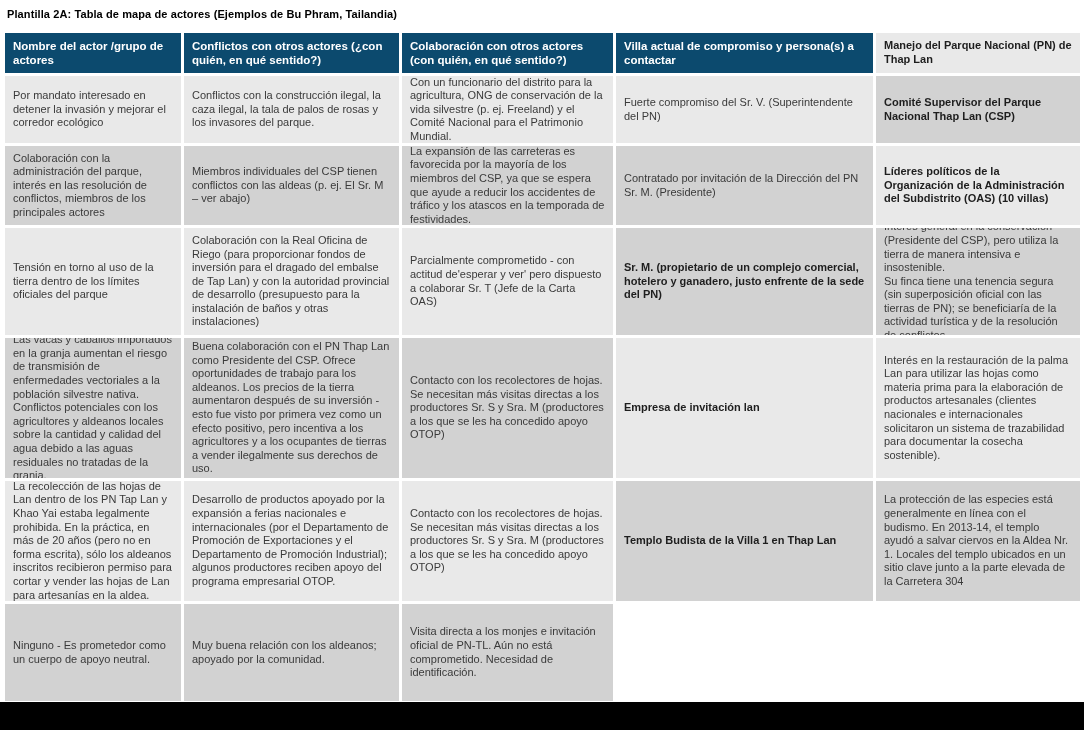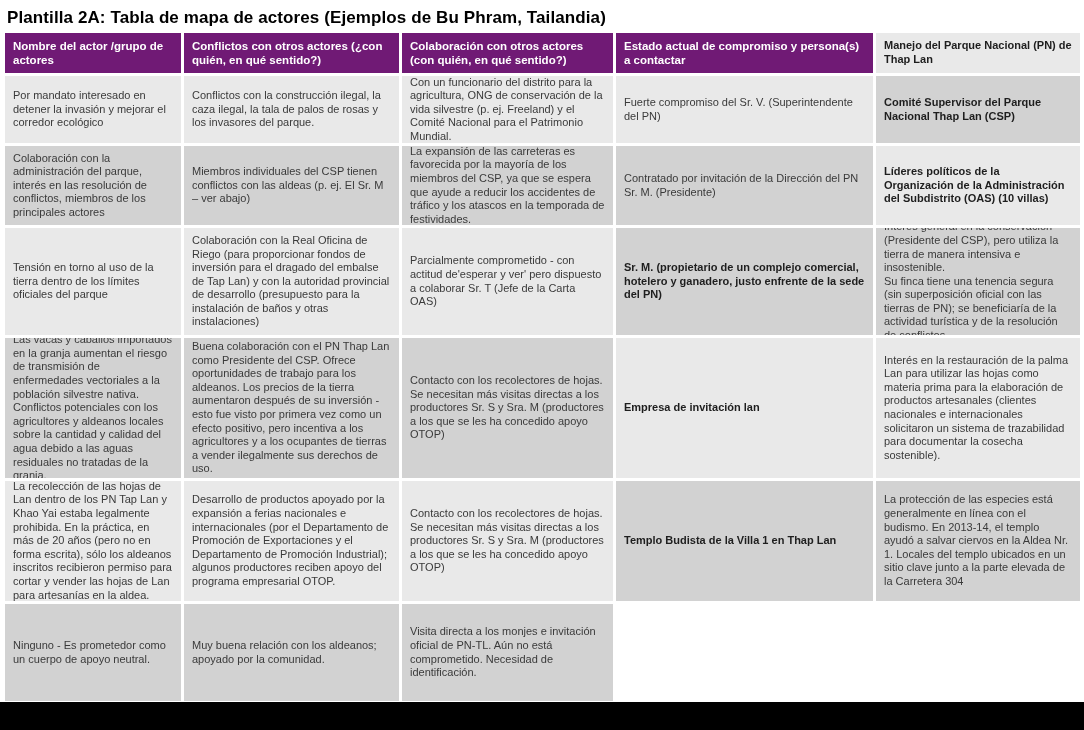--- a/index.html
+++ b/index.html
@@ -12,21 +12,21 @@
     position: relative;
     width: 1084px;
     height: 730px;
     background: #ffffff;
     overflow: hidden;
   }
   .doc-title {
     position: absolute;
     left: 7px;
     top: 8px;
-    font-size: 17px;
+    font-size: 11px;
     font-weight: bold;
     color: #000000;
     letter-spacing: 0.1px;
   }
   .actor-table {
     position: absolute;
     left: 5px;
     top: 33px;
     display: grid;
     grid-template-columns: 176px 215px 211px 257px 204px;
@@ -38,21 +38,21 @@
     display: flex;
     align-items: center;
     padding: 3px 8px;
     font-size: 11px;
     line-height: 13.6px;
     color: #3a3a3a;
     white-space: pre-line;
     overflow: hidden;
   }
   .head {
-    background: #701a75;
+    background: #0c4a6e;
     color: #ffffff;
     font-weight: bold;
     font-size: 11.5px;
     line-height: 14px;
   }
   .light { background: #e9e9e9; }
   .dark  { background: #d2d2d2; }
   .actor {
     font-weight: bold;
     color: #1e1e1e;
@@ -71,21 +71,21 @@
 
 <div class="page">
 
   <div class="doc-title">Plantilla 2A: Tabla de mapa de actores (Ejemplos de Bu Phram, Tailandia)</div>
 
   <div class="actor-table">
 
     <div class="cell head">Nombre del actor /grupo de actores</div>
     <div class="cell head">Conflictos con otros actores (¿con quién, en qué sentido?)</div>
     <div class="cell head">Colaboración  con otros actores  (con quién, en qué sentido?)</div>
-    <div class="cell head">Estado actual de compromiso y persona(s) a contactar</div>
+    <div class="cell head">Villa actual de compromiso y persona(s) a contactar</div>
 
     <div class="cell light actor">Manejo del Parque Nacional (PN) de Thap Lan</div>
     <div class="cell light">Por mandato interesado en detener la invasión y mejorar el corredor ecológico</div>
     <div class="cell light">Conflictos con la construcción ilegal, la caza ilegal, la tala de palos de rosas y los invasores del parque.</div>
     <div class="cell light">Con un funcionario del distrito para la agricultura, ONG de conservación de la vida silvestre (p. ej. Freeland) y el Comité Nacional para el Patrimonio Mundial.</div>
     <div class="cell light">Fuerte compromiso del Sr. V. (Superintendente del PN)</div>
 
     <div class="cell dark actor">Comité Supervisor del Parque Nacional Thap Lan (CSP)</div>
     <div class="cell dark">Colaboración con la administración del parque, interés en las resolución de conflictos, miembros de los principales actores</div>
     <div class="cell dark">Miembros individuales del CSP tienen conflictos con las aldeas (p. ej. El Sr. M – ver abajo)</div>

